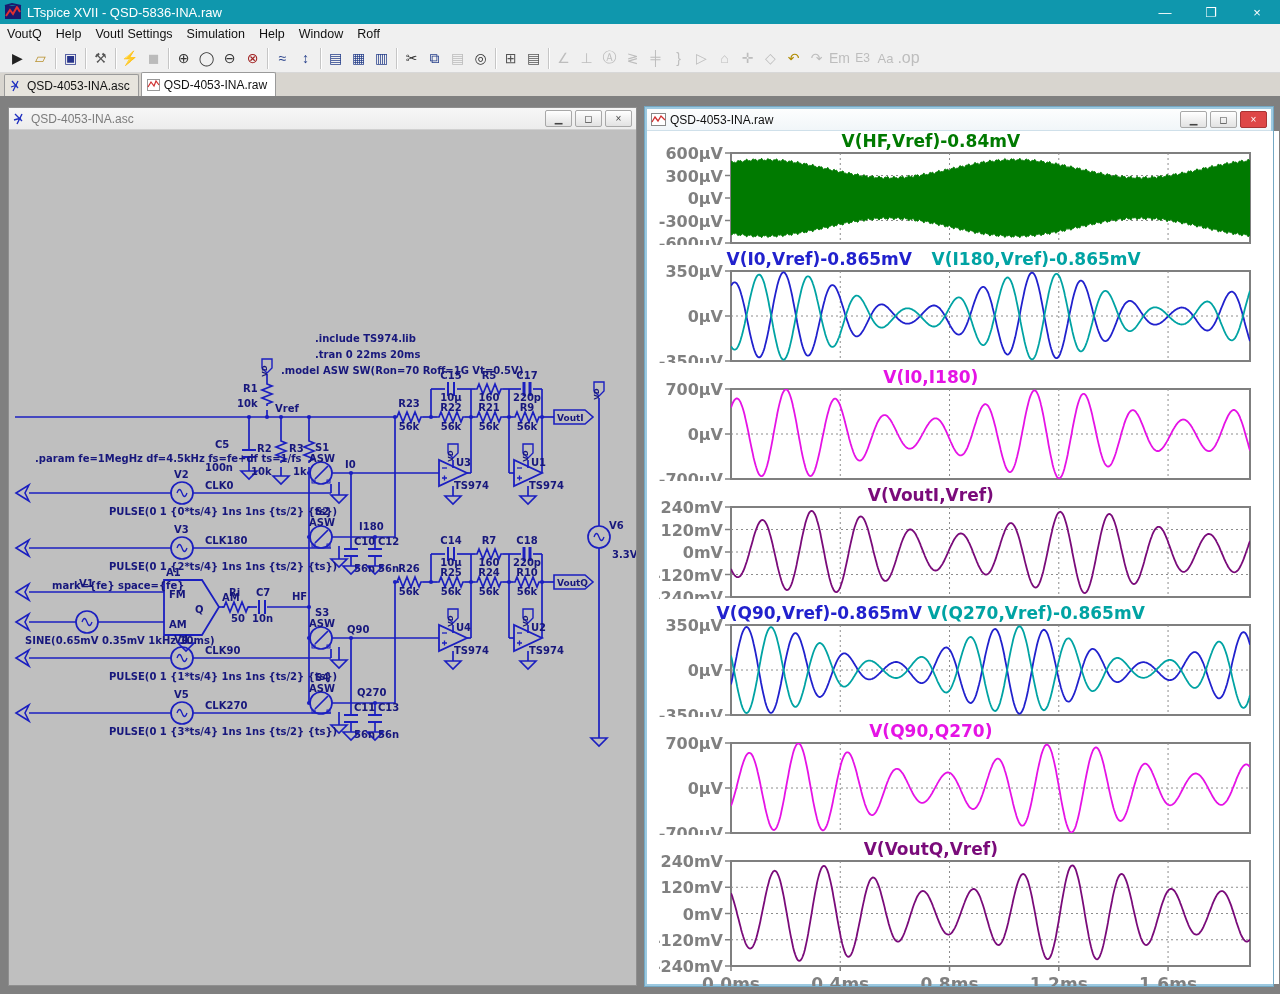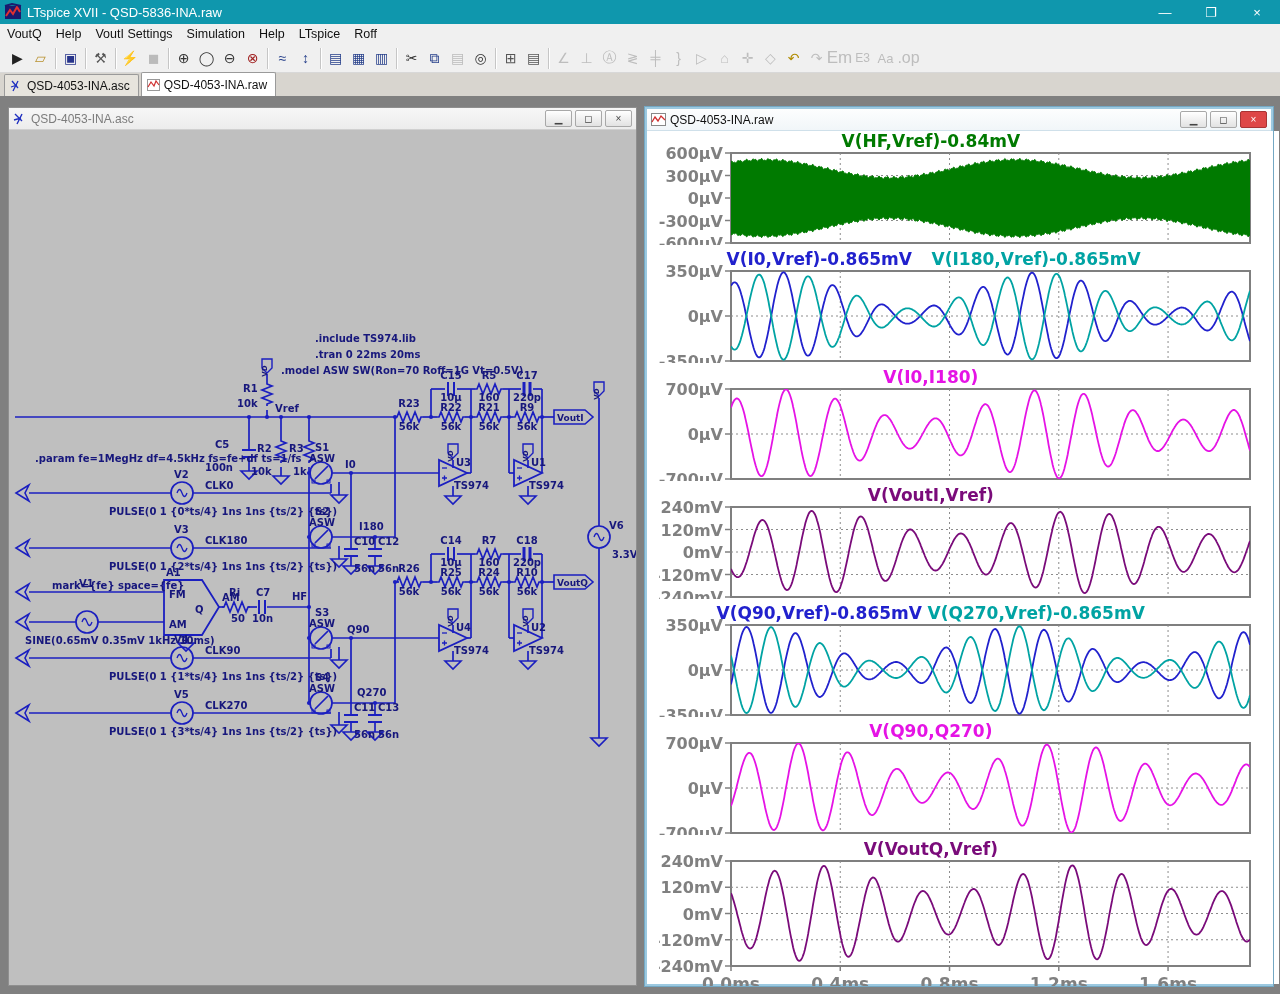--- a/index.html
+++ b/index.html
@@ -48,21 +48,21 @@
       <span>×</span>
     </div>
 </div>
 
 <div id="menubar">
     <span class="mitem">VoutQ</span>
     <span class="mitem">Help</span>
     <span class="mitem">VoutI Settings</span>
     <span class="mitem">Simulation</span>
     <span class="mitem">Help</span>
-    <span class="mitem">LTspice</span>
+    <span class="mitem">Window</span>
     <span class="mitem">Roff</span>
   </div>
 <div id="toolbar">
     <span class="ticon" style="color: rgb(34, 34, 34);">▶</span>
     <span class="ticon" style="color: rgb(184, 145, 47);">▱</span>
     <span class="tsep"></span>
     <span class="ticon" style="color: rgb(39, 52, 139);">▣</span>
     <span class="tsep"></span>
     <span class="ticon" style="color: rgb(85, 85, 85);">⚒</span>
     <span class="tsep"></span>
@@ -94,21 +94,21 @@
     <span class="ticon" style="color: rgb(189, 189, 189);">Ⓐ</span>
     <span class="ticon" style="color: rgb(189, 189, 189);">≷</span>
     <span class="ticon" style="color: rgb(189, 189, 189);">╪</span>
     <span class="ticon" style="color: rgb(189, 189, 189);">}</span>
     <span class="ticon" style="color: rgb(189, 189, 189);">▷</span>
     <span class="ticon" style="color: rgb(189, 189, 189);">⌂</span>
     <span class="ticon" style="color: rgb(189, 189, 189);">✛</span>
     <span class="ticon" style="color: rgb(189, 189, 189);">◇</span>
     <span class="ticon" style="color: rgb(176, 139, 0);">↶</span>
     <span class="ticon" style="color: rgb(189, 189, 189);">↷</span>
-    <span class="ticon" style="color: rgb(189, 189, 189); font-size: 17px;">Em</span>
+    <span class="ticon" style="color: rgb(189, 189, 189); font-size: 14px;">Em</span>
     <span class="ticon" style="color: rgb(189, 189, 189); font-size: 12px;">E3</span>
     <span class="ticon" style="color: rgb(189, 189, 189); font-size: 13px;">Aa</span>
     <span class="ticon" style="color: rgb(189, 189, 189); font-size: 16px;">.op</span>
   </div>
 <div id="tabbar">
     <div class="tab">
       <svg width="13" height="12" viewBox="0 0 13 12">
         <path d="M2 1 L8 8 M8 1 L3 11 M1 7 L7 5" stroke="#2030c0" stroke-width="1.3" fill="none"></path>
       </svg>
       <span>QSD-4053-INA.asc</span>

